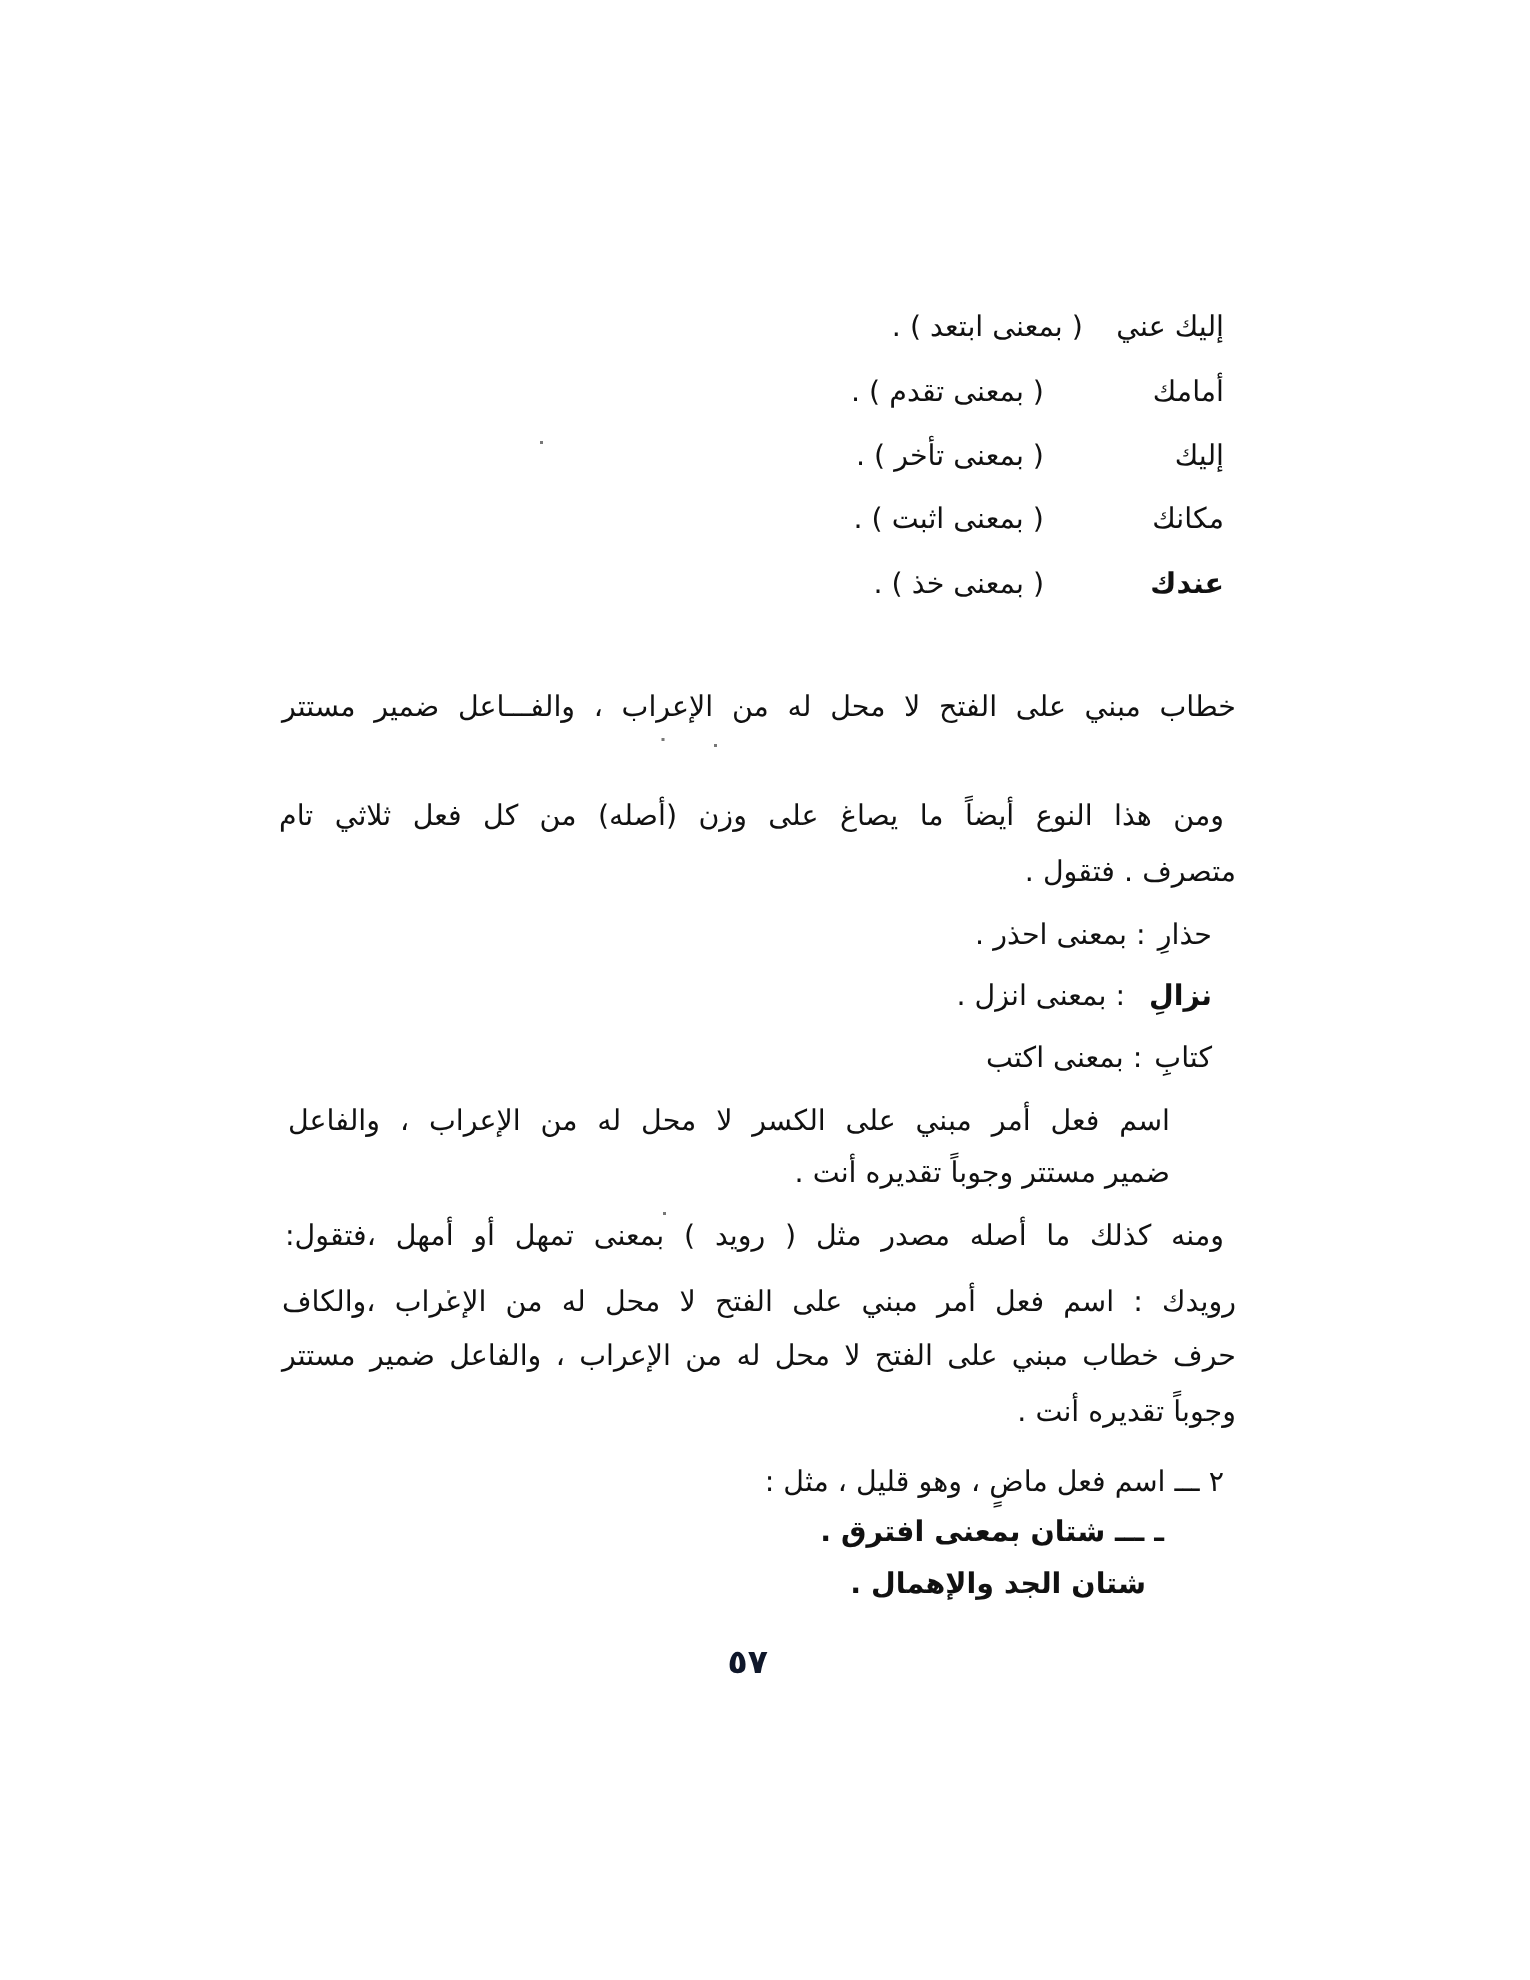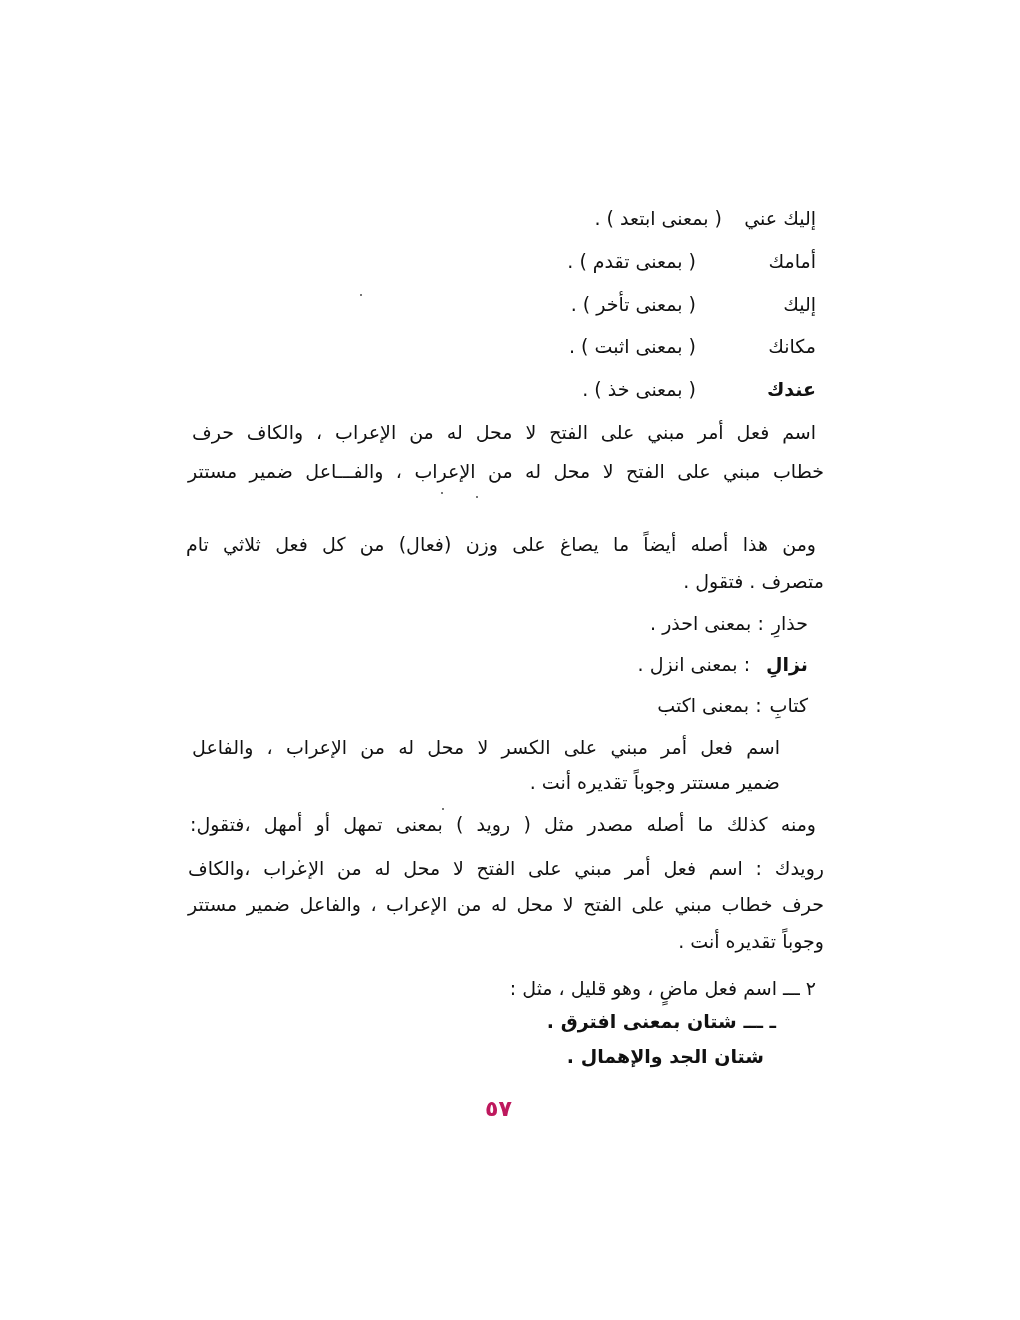--- a/index.html
+++ b/index.html
@@ -16,21 +16,21 @@
       color: #111;
     }
     .just { text-align: justify; text-align-last: justify; white-space: normal; }
     .ex { display: flex; flex-direction: row; gap: 0; }
     .ex .head { display: inline-block; min-width: 80px; }
     .ex .gloss { display: inline-block; margin-right: 14px; }
     .bold { font-weight: bold; }
     .pagenum {
       position: absolute; left: 485px; top: 1096px;
       font-family: "DejaVu Sans", sans-serif; font-weight: bold; font-size: 22px;
-      direction: rtl; color: #be185d;
+      direction: rtl; color: #0f172a;
     }
     .speck { position: absolute; width: 2px; height: 2px; background: #777; }
   </style>
 </head>
 <body>
 
 <div class="page">
 
   <div class="line ex" style="right:204px; top:198px;">
     <span class="head">إليك عني</span>
@@ -46,24 +46,23 @@
   </div>
   <div class="line ex" style="right:204px; top:326px;">
     <span class="head">مكانك</span>
     <span class="gloss" style="margin-right:40px;">( بمعنى اثبت ) .</span>
   </div>
   <div class="line ex" style="right:204px; top:369px;">
     <span class="head bold">عندك</span>
     <span class="gloss" style="margin-right:40px;">( بمعنى خذ ) .</span>
   </div>
 
-  <div class="line just" style="right:204px; width:624px; top:412px;">اسم فعل أمر مبني على الفتح لا محل له من الإعراب ، والكاف حرف</div>
   <div class="line just" style="right:196px; width:636px; top:451px;">خطاب مبني على الفتح لا محل له من الإعراب ، والفـــاعل ضمير مستتر</div>
 
-  <div class="line just" style="right:204px; width:630px; top:524px;">ومن هذا أصله أيضاً ما يصاغ على وزن (فعال) من كل فعل ثلاثي تام</div>
+  <div class="line just" style="right:204px; width:630px; top:524px;">ومن هذا النوع أيضاً ما يصاغ على وزن (أصله) من كل فعل ثلاثي تام</div>
   <div class="line" style="right:196px; top:561px;">متصرف . فتقول .</div>
 
   <div class="line ex" style="right:212px; top:603px;">
     <span>حذارِ</span>
     <span class="gloss" style="margin-right:8px;">: بمعنى احذر .</span>
   </div>
   <div class="line ex" style="right:212px; top:644px;">
     <span class="bold">نزالِ</span>
     <span class="gloss" style="margin-right:16px;">: بمعنى انزل .</span>
   </div>

